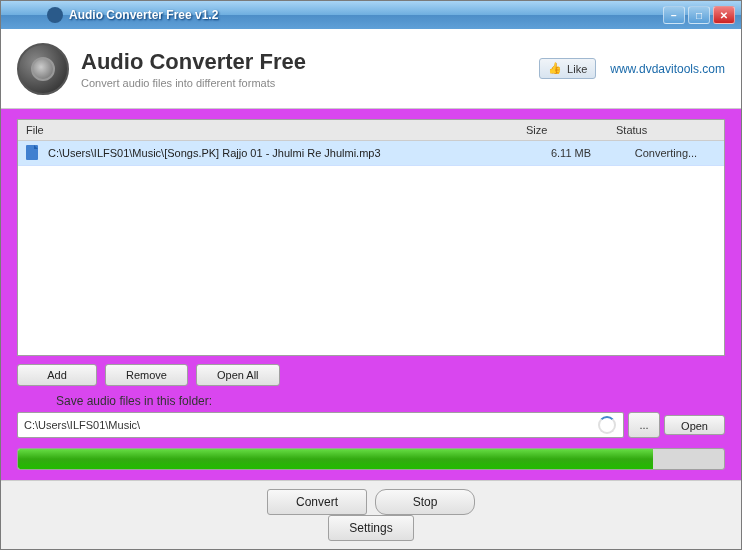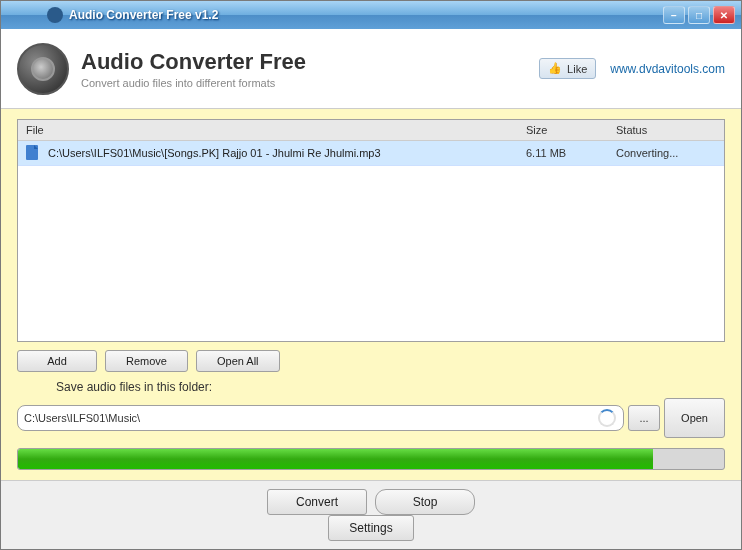--- a/index.html
+++ b/index.html
@@ -131,21 +131,21 @@
       cursor: pointer;
     }
     .website-link {
       color: #1a6aaa;
       font-size: 12px;
       text-decoration: none;
     }
 
     
     .main-content {
-      background: #fef9c3;
+      background: #d946ef;
       flex: 1;
       padding: 10px 16px;
       display: flex;
       flex-direction: column;
       gap: 8px;
     }
 
     
     .file-table-container {
       background: white;
@@ -171,20 +171,21 @@
       flex: 1;
       overflow-y: auto;
     }
     .table-row {
       display: grid;
       grid-template-columns: 1fr 90px 100px;
       padding: 4px 8px;
       align-items: center;
       background: #d0e8ff;
       border-bottom: 1px solid #cce0ff;
+      text-align: center;
     }
     .table-row .file-cell {
       display: flex;
       align-items: center;
       gap: 6px;
       font-size: 11px;
       color: #222;
     }
     .file-icon {
       width: 16px;
@@ -255,21 +256,21 @@
       display: flex;
       align-items: center;
     }
     .folder-input {
       width: 100%;
       height: 26px;
       border: 1px solid #a0a0a0;
       background: white;
       padding: 2px 6px;
       font-size: 11px;
-      border-radius: 8px;
+      border-radius: 2px;
       color: #333;
     }
     .spinner-wrap {
       position: absolute;
       right: 8px;
       top: 50%;
       transform: translateY(-50%);
     }
     .spinner {
       width: 18px;
@@ -293,21 +294,21 @@
       text-align: center;
       color: #333;
     }
     .open-btn {
       background: linear-gradient(to bottom, #f8f8f8, #e0e0e0);
       border: 1px solid #a0a0a0;
       border-radius: 3px;
       padding: 4px 16px;
       font-size: 11px;
       cursor: pointer;
-      height: 40px;
+      height: 20px;
       color: #222;
     }
 
     
     .progress-section {
       flex-shrink: 0;
       margin-top: 2px;
     }
     .progress-bar-bg {
       height: 22px;

